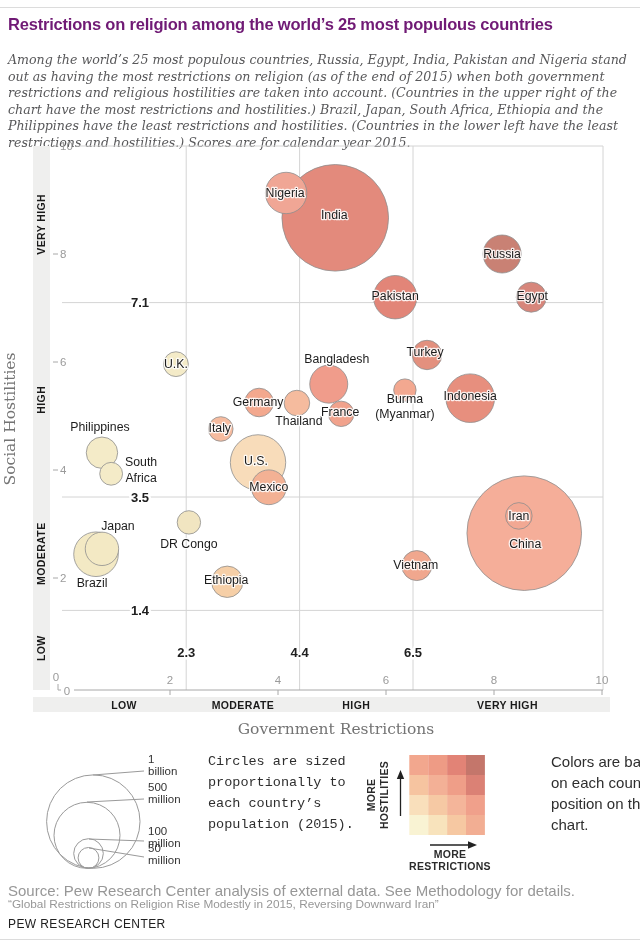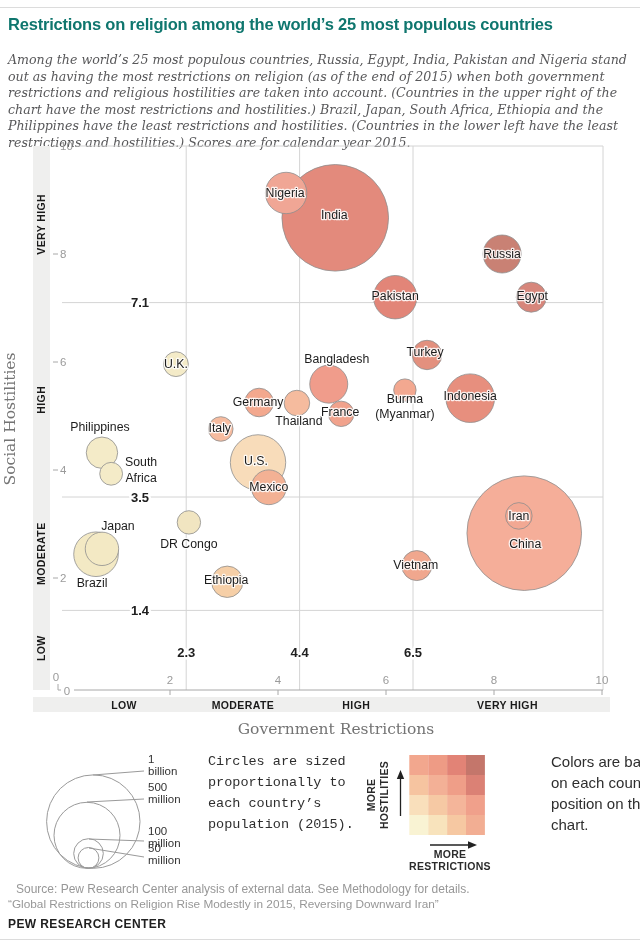--- a/index.html
+++ b/index.html
@@ -1,33 +1,33 @@
 <!DOCTYPE html>
 <html><head>
 <meta charset="utf-8">
 <style>
   html,body{margin:0;padding:0;background:#fff;}
   #page{position:relative;width:640px;height:944px;background:#fff;overflow:hidden;
         font-family:"Liberation Sans",sans-serif;}
   .topline,.bottomline{position:absolute;left:0;width:640px;height:1px;background:#dcdcdc;}
   .topline{top:7px;} .bottomline{top:939px;}
   .title{position:absolute;left:8px;top:15px;width:630px;font-size:16.5px;font-weight:bold;
-         color:#0f766e;letter-spacing:-0.2px;}
+         color:#701a75;letter-spacing:-0.2px;}
   .subtitle{position:absolute;left:8px;top:52px;width:628px;
             font-family:"DejaVu Serif",serif;font-style:italic;font-size:12.6px;
             line-height:16.5px;color:#58585a;}
   svg.chart{position:absolute;left:0;top:140px;}
   svg.legend{position:absolute;left:0;top:740px;}
   .size-note{position:absolute;left:208px;top:751px;width:146px;font-size:13.5px;
              line-height:21px;color:#2e2e2e;font-family:Liberation Mono, monospace;}
   .color-note{position:absolute;left:505px;top:751px;width:124px;font-size:15px;
               line-height:21px;color:#2e2e2e;margin-left:46px;}
-  .source1{position:absolute;left:16px;top:882px;font-size:12px;color:#979797;}
+  .source1{position:absolute;left:8px;top:882px;font-size:15px;color:#979797;}
   .source2{position:absolute;left:8px;top:897px;font-size:11.8px;color:#979797;}
-  .brand{position:absolute;left:8px;top:917px;font-size:12px;font-weight:bold;
+  .brand{position:absolute;left:8px;top:917px;font-size:12px;font-weight:normal;
          color:#202020;letter-spacing:.4px;}
   
   .tick{font:11.5px "Liberation Sans",sans-serif;fill:#9b9b9b;}
   .ref{stroke:#d4d4d4;stroke-width:1;fill:none;}
   .axisline{stroke:#a8a8a8;stroke-width:1;fill:none;}
   .ref-label{font:bold 13px "Liberation Sans",sans-serif;fill:#202020;
              paint-order:stroke;stroke:#fff;stroke-width:5px;stroke-linejoin:round;}
   .band-label{font:bold 10.5px "Liberation Sans",sans-serif;fill:#1a1a1a;letter-spacing:.4px;}
   .bubble{stroke:#8e8e8e;stroke-width:.8;}
   .clabel{font:12.3px "Liberation Sans",sans-serif;fill:#1c1c1c;

